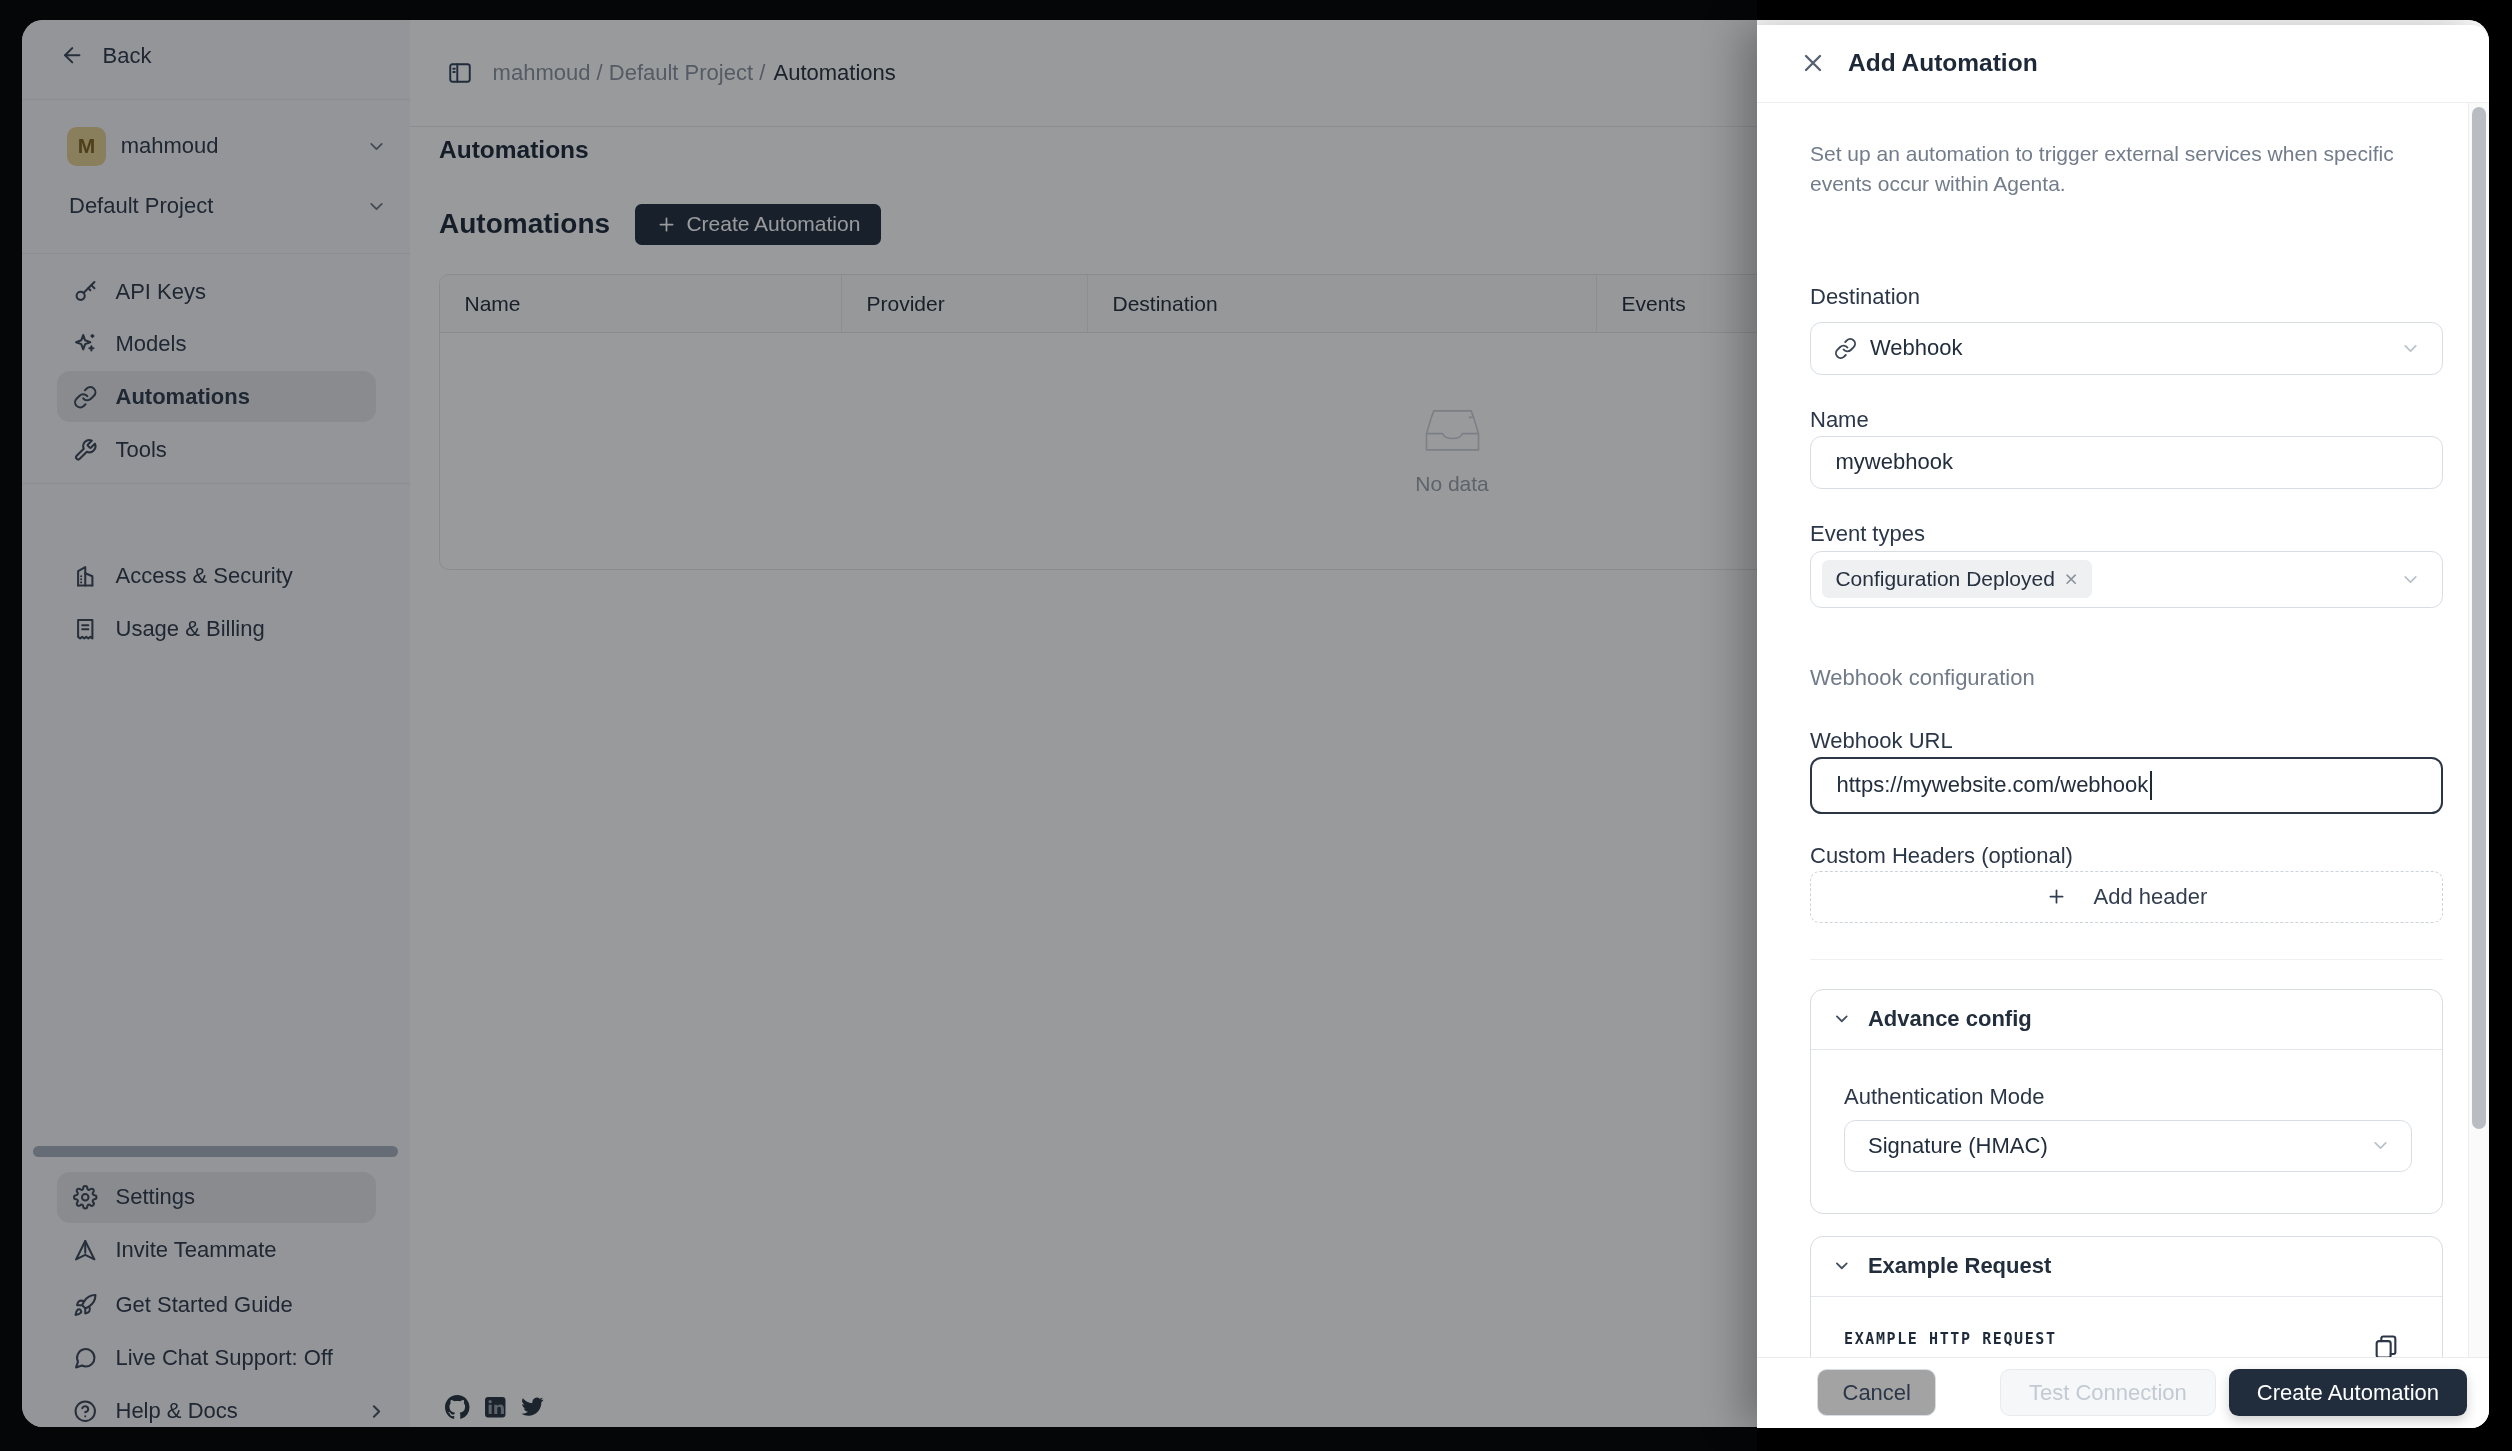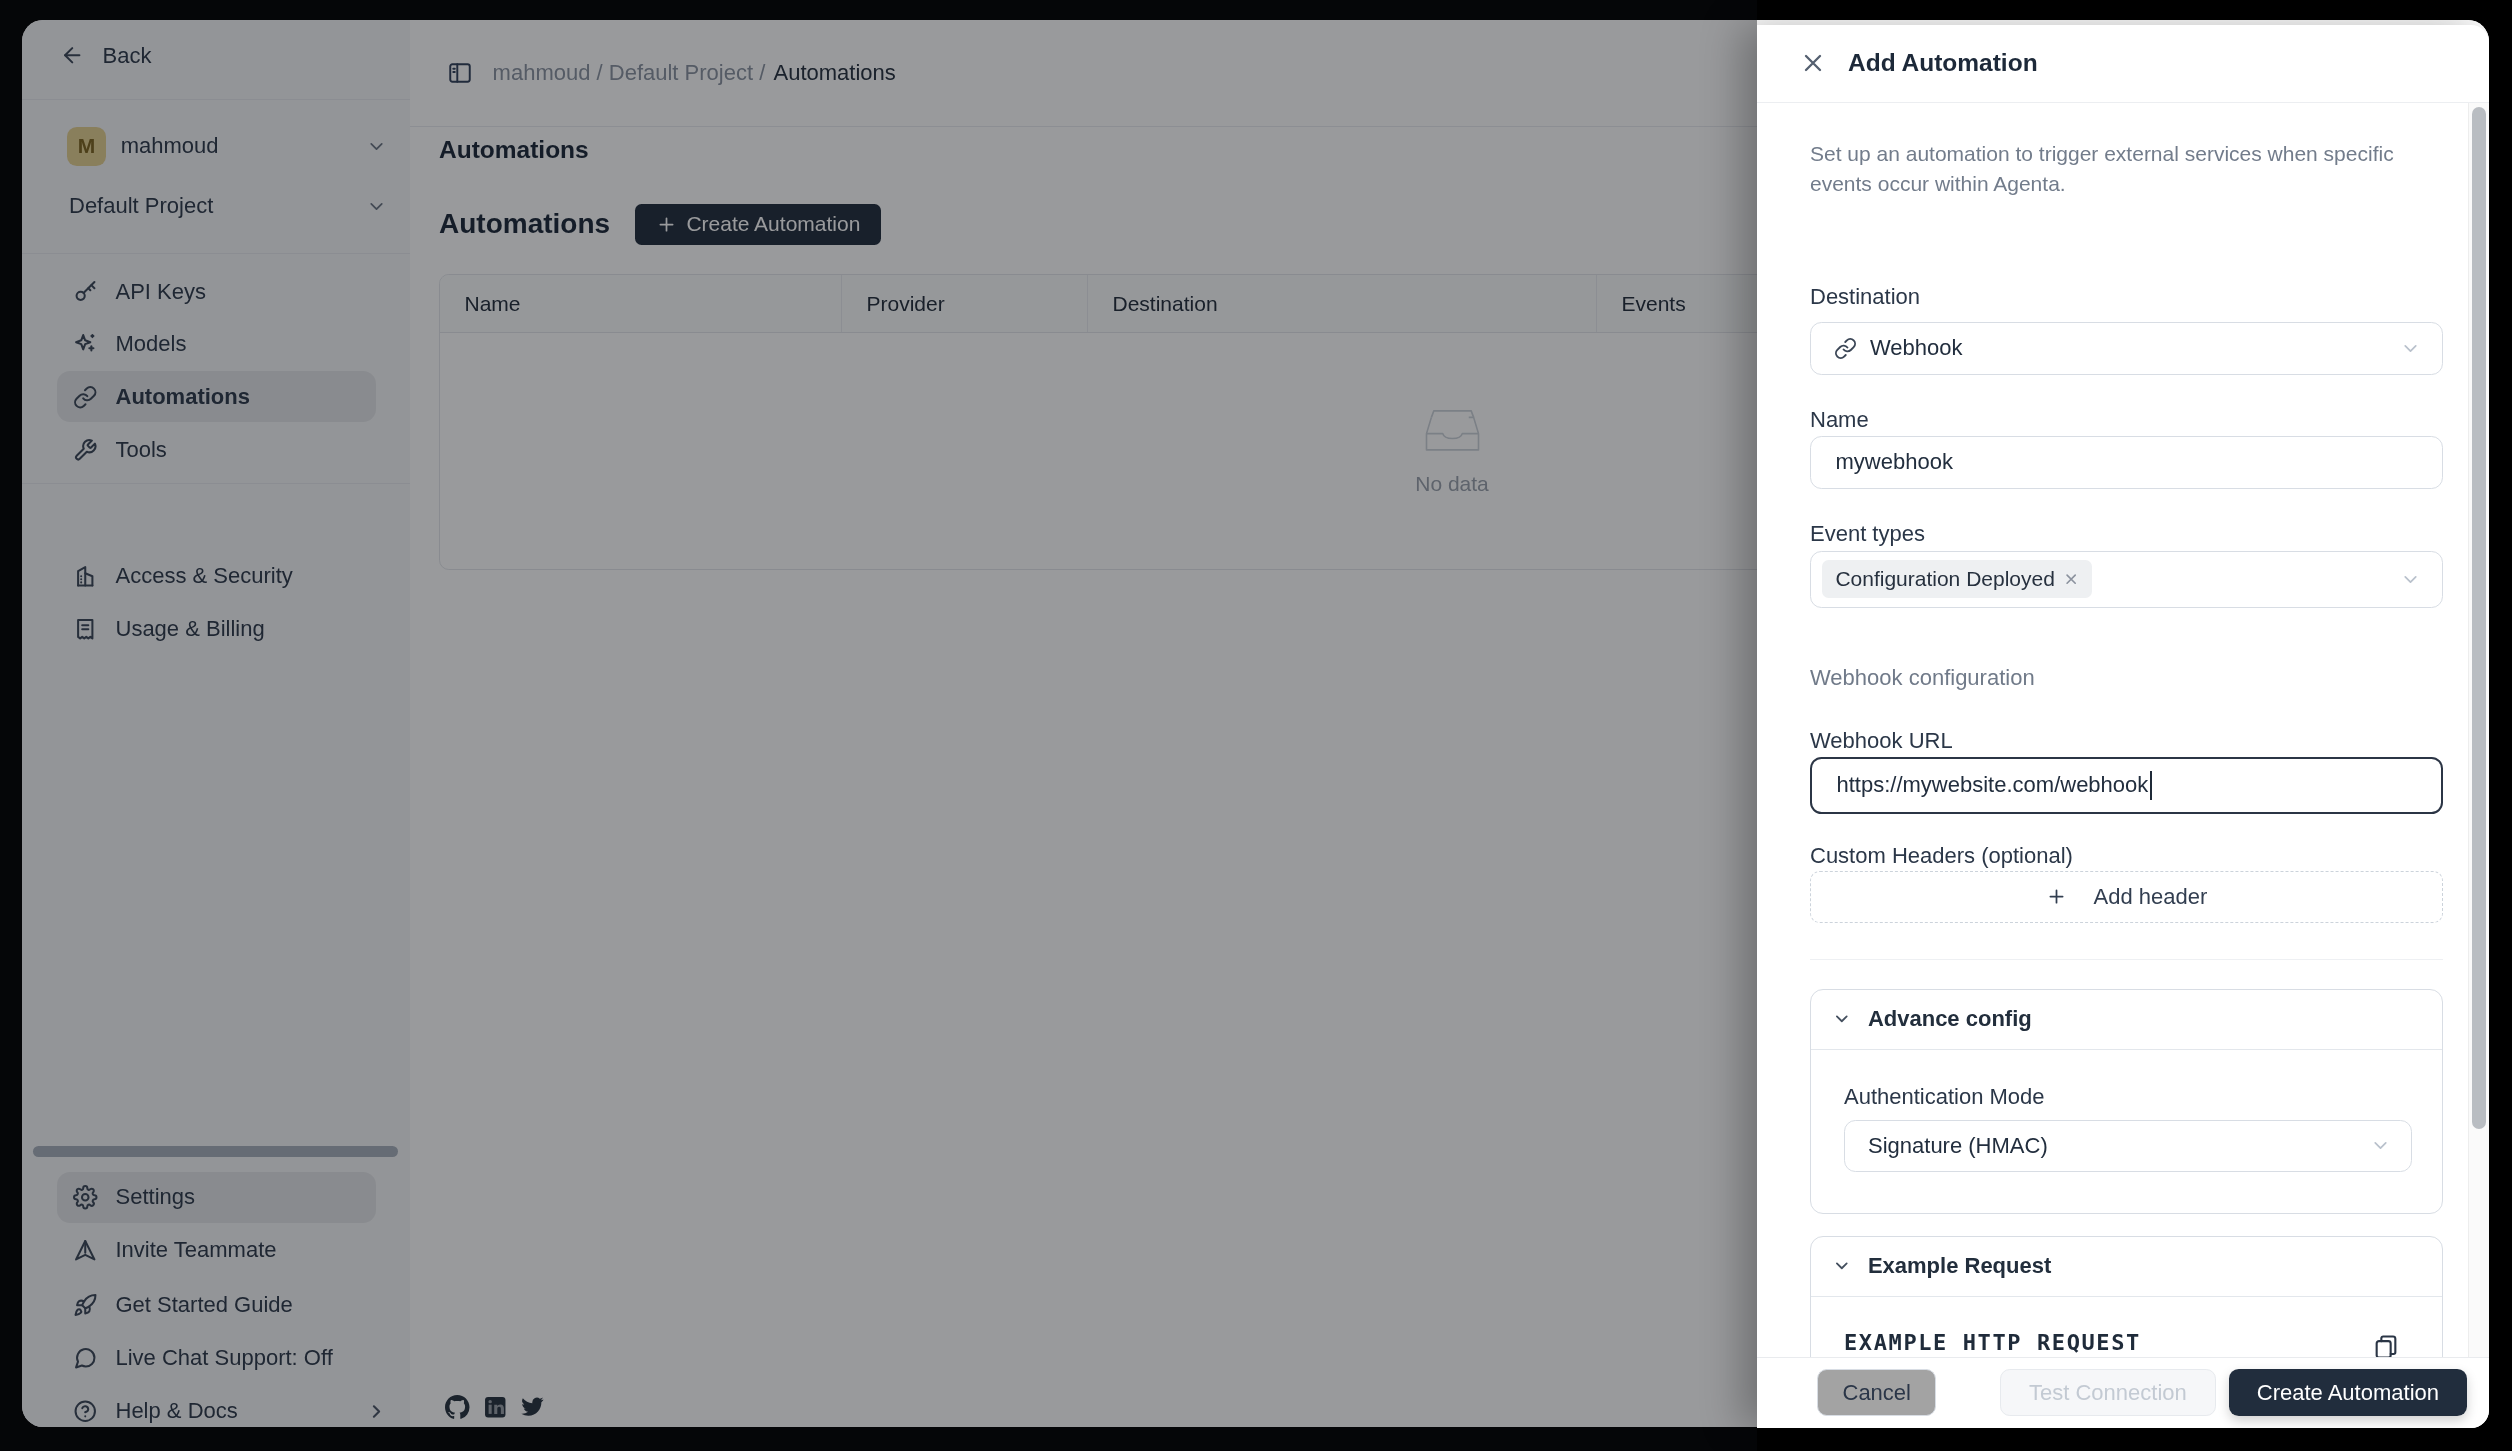--- a/index.html
+++ b/index.html
@@ -73,21 +73,21 @@
   .panel{position:absolute;left:53px;width:633px;border:1.2px solid #d8dde4;border-radius:13px;background:#fff;box-sizing:border-box;overflow:hidden;}
   .phead{height:59px;display:flex;align-items:center;border-bottom:0.8px solid #e3e7ec;cursor:pointer;}
   .phead .chevd2{margin-left:21px;margin-right:16.3px;color:#45505f;}
   .phead .ptitle{font-size:22px;font-weight:600;color:#222e3c;}
   .pbody{position:relative;}
   .mini-label{position:absolute;left:33px;font-size:22px;font-weight:500;color:#2b3748;}
   .mini-select{position:absolute;left:33px;width:568px;height:52px;border:1.2px solid #d8dde4;border-radius:11.4px;box-sizing:border-box;
                display:flex;align-items:center;background:#fff;font-size:22px;color:#222e3e;}
   .mini-select .chevd{position:absolute;right:19.6px;color:#b9c1cc;}
   .codehead{position:absolute;left:33px;top:33px;font-family:"DejaVu Sans Mono","Liberation Mono",monospace;
-            font-size:22px;letter-spacing:1.6px;font-weight:700;color:#1f2b3a;}
+            font-size:15px;letter-spacing:1.6px;font-weight:700;color:#1f2b3a;}
   .copybtn{position:absolute;right:42px;top:36px;color:#2a3545;cursor:pointer;}
   .btn-outline{height:47px;border:1.2px solid #d8dde4;background:#a3a3a3;border-radius:9.8px;font-size:22px;color:#2b3648;
                padding:0 24.5px;font-family:inherit;cursor:pointer;}
   .btn-disabled{height:47px;border:1.2px solid #e7eaee;background:#f6f7f9;border-radius:9.8px;font-size:22px;color:#c3cad3;
                padding:0 28px;font-family:inherit;margin-left:auto;}
   .btn-primary{height:47px;border:none;background:#212d3d;border-radius:9.8px;font-size:22px;color:#fff;
                padding:0 28px;font-family:inherit;margin-left:13px;cursor:pointer;box-shadow:0 4.9px 11.4px rgba(0,0,0,.18);}
   .dscroll-track{position:absolute;right:0;top:78px;width:20.4px;height:1254px;background:#fafafa;border-left:0.8px solid #ededed;}
   .dscroll-thumb{position:absolute;right:3.3px;top:4.9px;width:14px;height:1022px;border-radius:7.4px;background:#b9bdc2;}
 </style>

